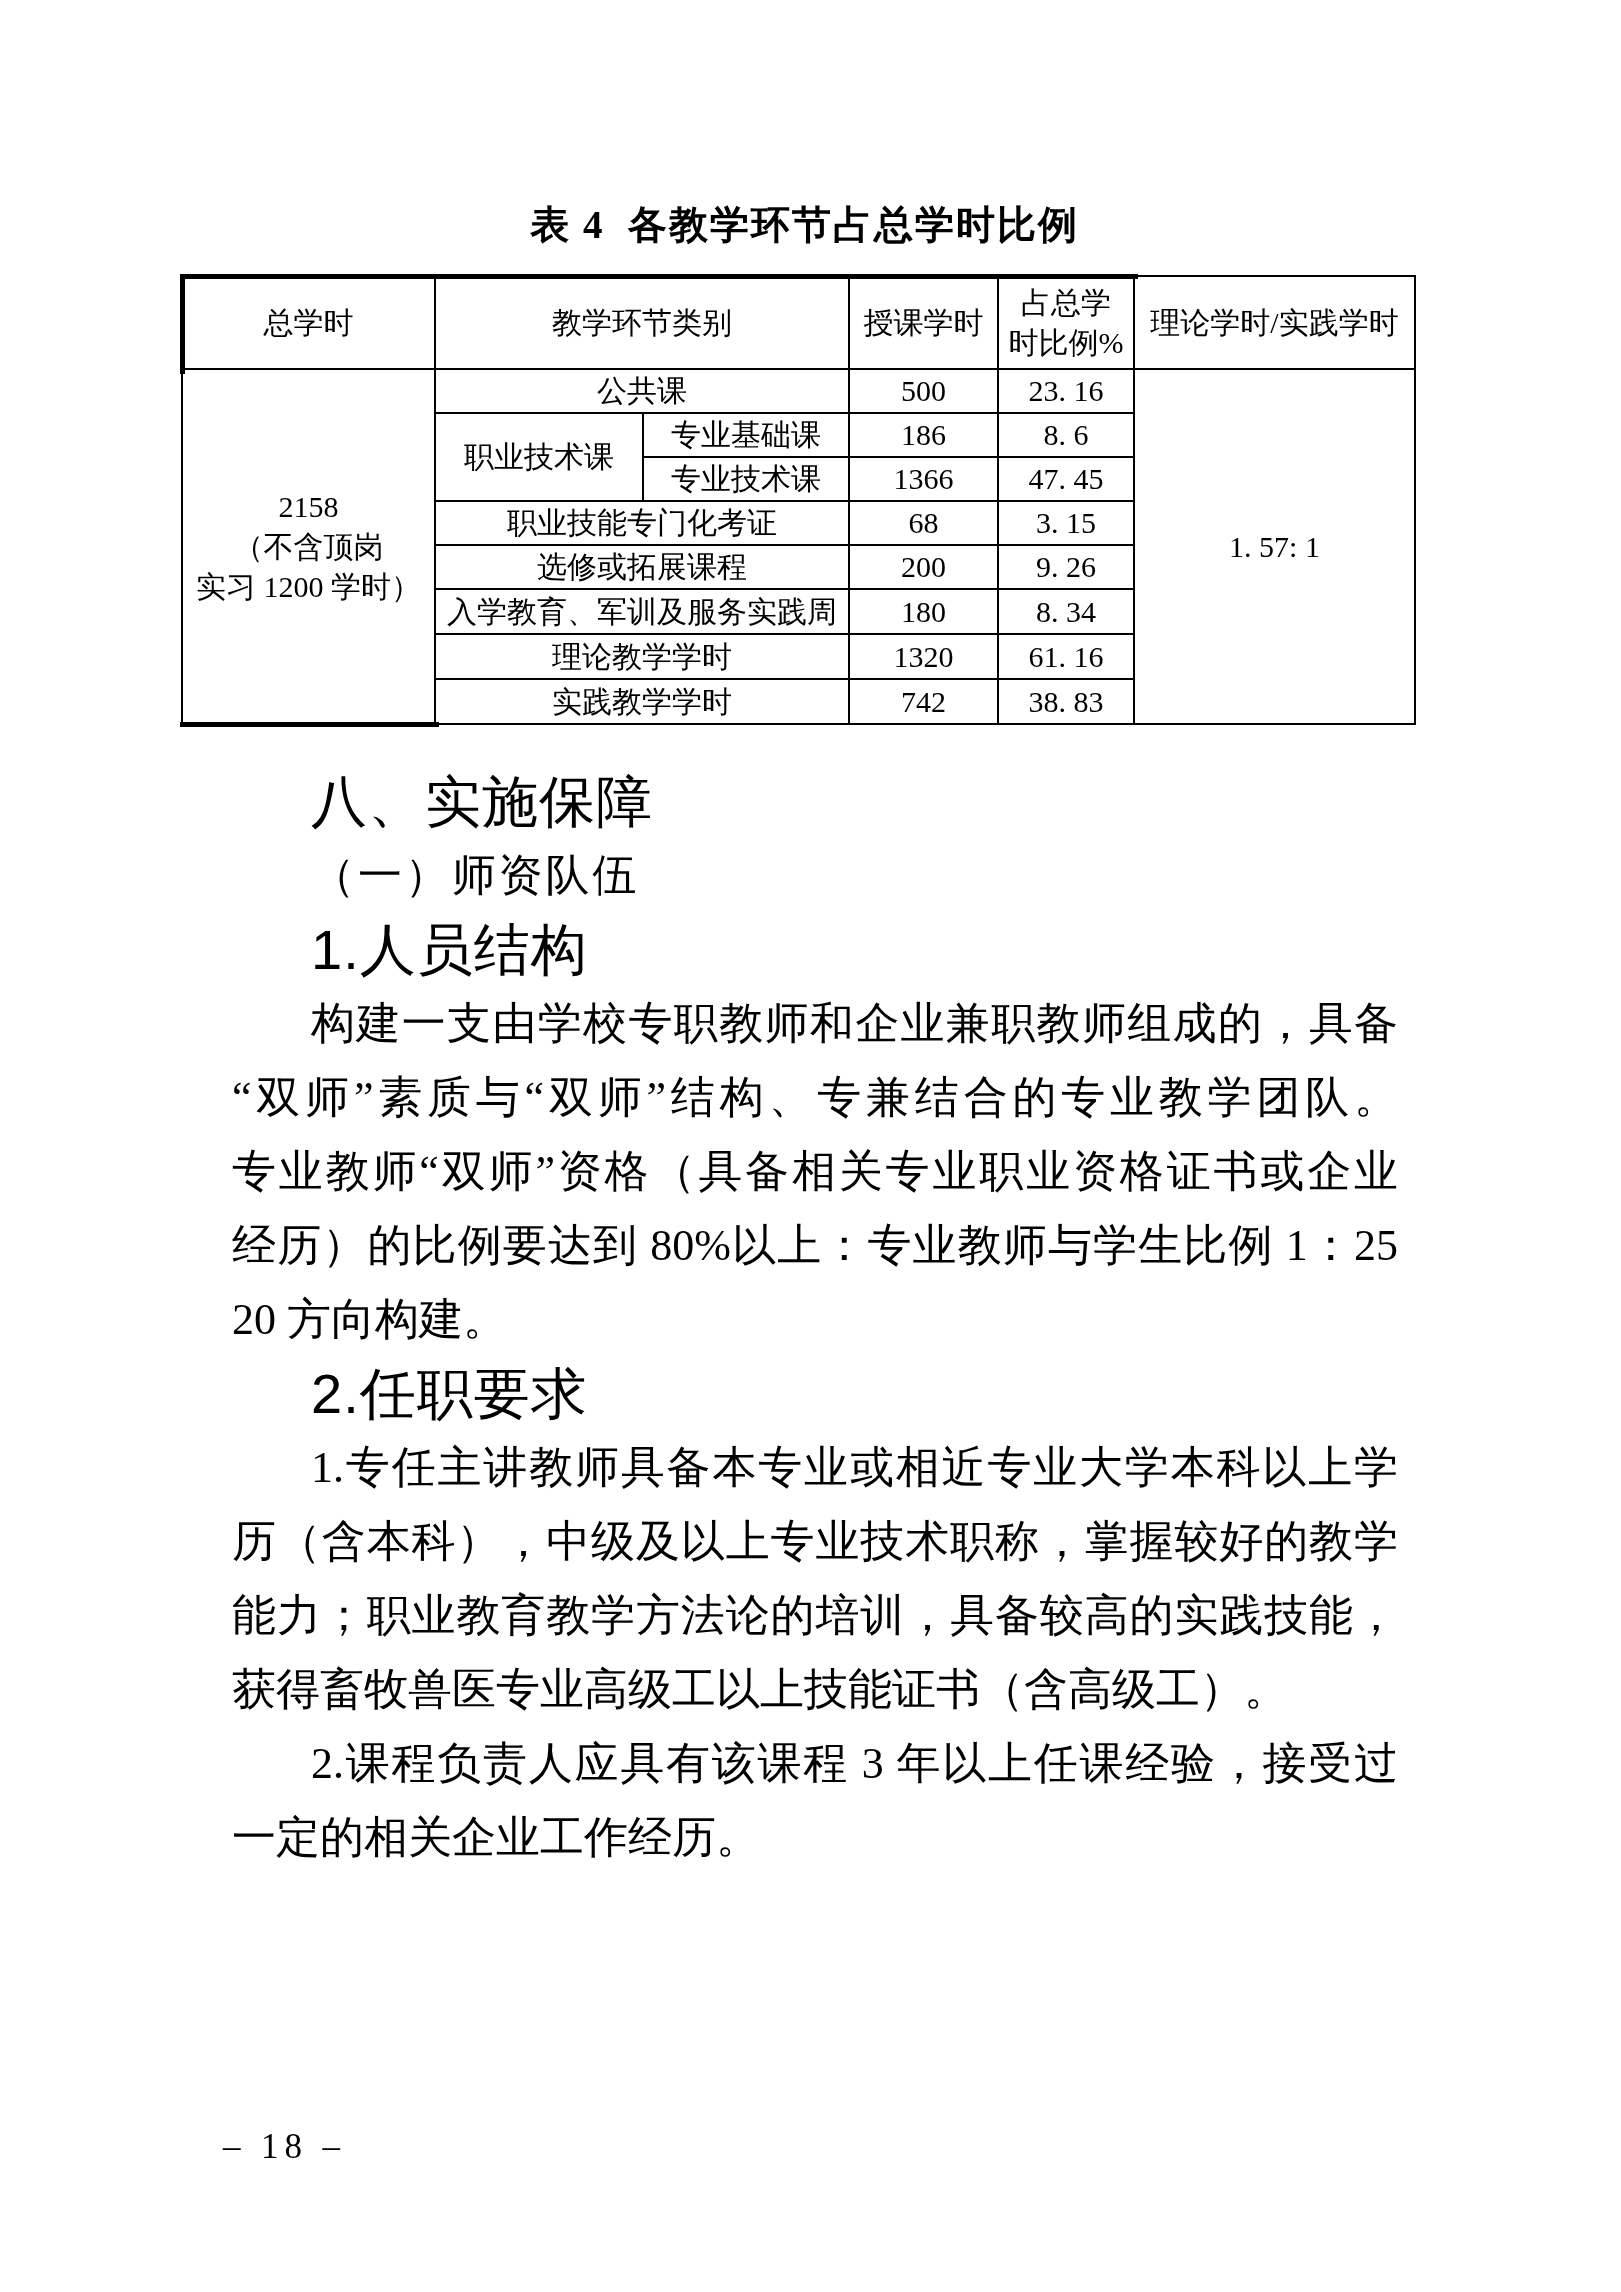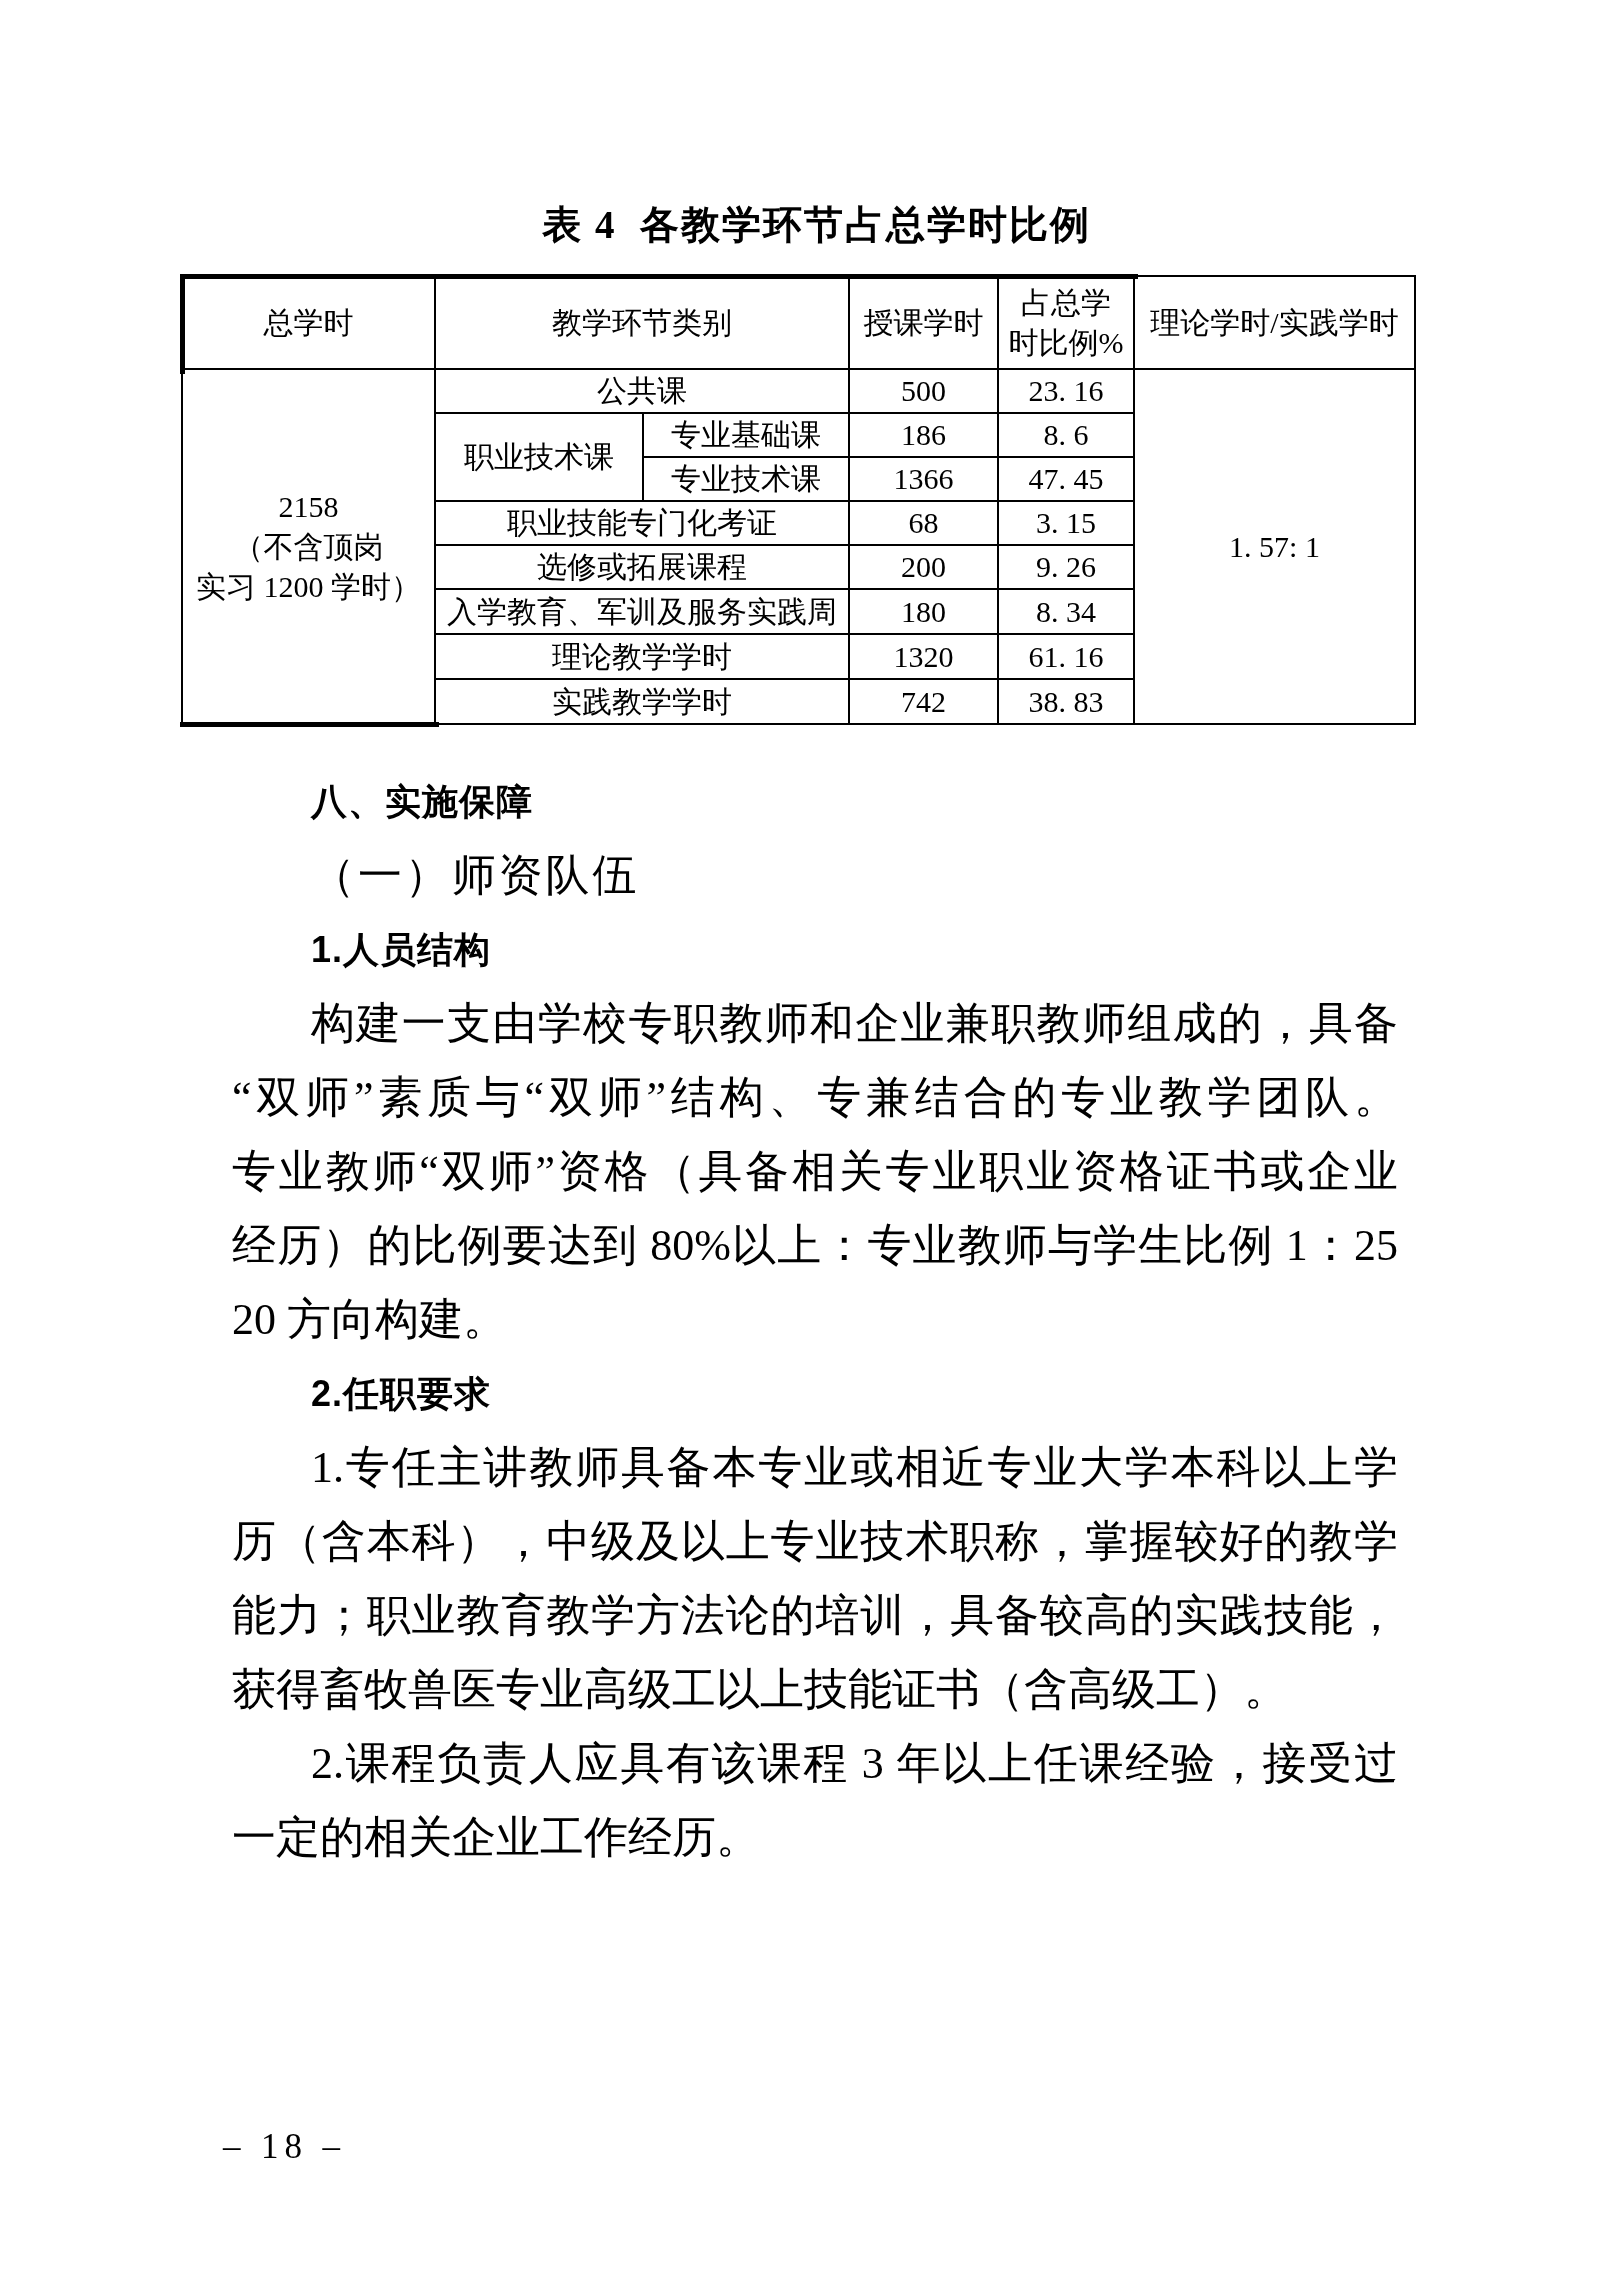--- a/index.html
+++ b/index.html
@@ -8,21 +8,21 @@
     width: 1621px;
     height: 2293px;
     background: #ffffff;
     color: #000000;
     font-family: "Liberation Serif", "DejaVu Serif", serif;
     overflow: hidden;
   }
   
   .doc-title {
     position: absolute;
-    left: 200px;
+    left: 188px;
     top: 200px;
     width: 1233px;
     text-align: center;
     font-size: 39px;
     font-weight: bold;
     line-height: 49px;
     white-space: pre;
     letter-spacing: 2px;
   }
   
@@ -66,22 +66,22 @@
   .ln {
     height: 74px;
     line-height: 74px;
     font-size: 44px;
     white-space: nowrap;
   }
   .ln.jfull { white-space: normal; text-align: justify; text-align-last: justify; }
   .ln.indent { text-indent: 79px; }
   .ln.h-sans {
     font-family: "Liberation Sans", "DejaVu Sans", sans-serif;
-    font-weight: bold;
-    font-size: 36px;
+    font-weight: normal;
+    font-size: 56px;
     letter-spacing: 1px;
   }
   .ln.kaiti { letter-spacing: 2.9px; }
   
   .page-number {
     position: absolute;
     left: 223px;
     top: 2127px;
     font-size: 35px;
     line-height: 39px;

